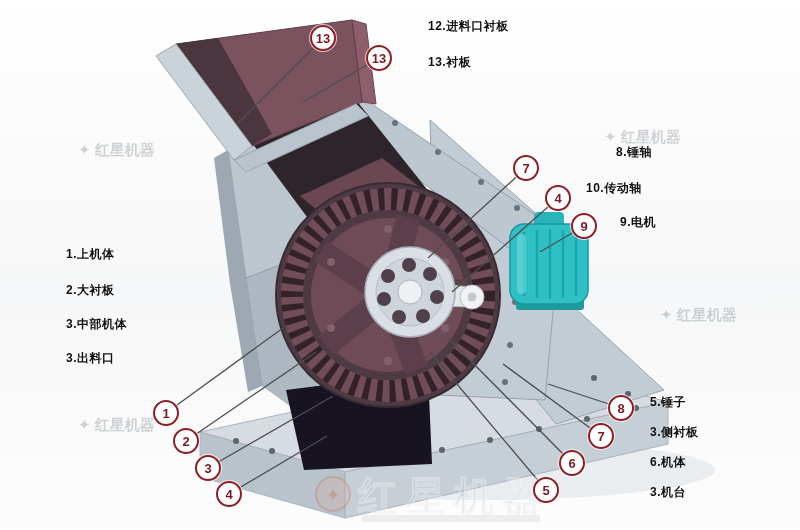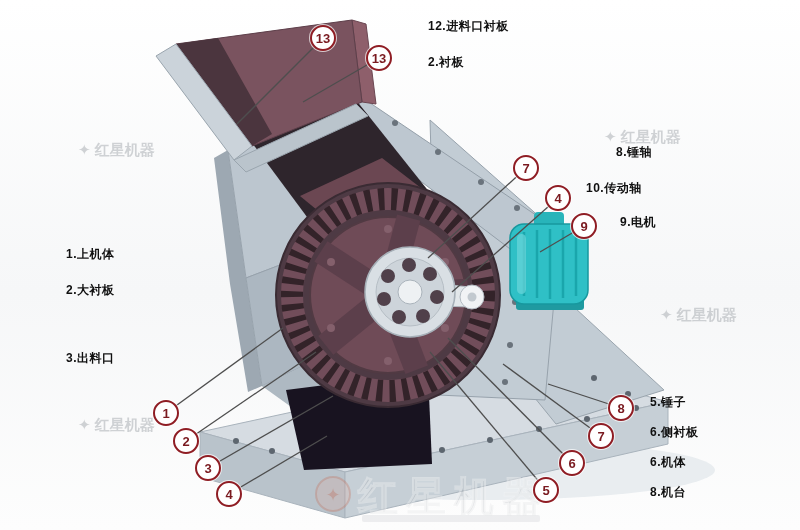--- a/index.html
+++ b/index.html
@@ -184,24 +184,25 @@
   <div class="callout" style="left:588px;top:423px">7</div>
   <div class="callout" style="left:608px;top:395px">8</div>
   <div class="callout" style="left:571px;top:213px">9</div>
   <div class="callout" style="left:545px;top:185px">4</div>
   <div class="callout" style="left:513px;top:155px">7</div>
   <div class="callout" style="left:366px;top:45px">13</div>
   <div class="callout" style="left:310px;top:25px">13</div>
 
   <div class="part-label" style="left:66px;top:248px">1.上机体</div>
   <div class="part-label" style="left:66px;top:284px">2.大衬板</div>
+  <div class="part-label" style="left:66px;top:318px">3.中部机体</div>
   <div class="part-label" style="left:66px;top:352px">3.出料口</div>
   <div class="part-label" style="left:650px;top:396px">5.锤子</div>
-  <div class="part-label" style="left:650px;top:426px">6.侧衬板</div>
+  <div class="part-label" style="left:650px;top:426px">3.侧衬板</div>
   <div class="part-label" style="left:650px;top:456px">6.机体</div>
-  <div class="part-label" style="left:650px;top:486px">8.机台</div>
+  <div class="part-label" style="left:650px;top:486px">3.机台</div>
   <div class="part-label" style="left:620px;top:216px">9.电机</div>
   <div class="part-label" style="left:586px;top:182px">10.传动轴</div>
   <div class="part-label" style="left:616px;top:146px">8.锤轴</div>
   <div class="part-label" style="left:428px;top:20px">12.进料口衬板</div>
-  <div class="part-label" style="left:428px;top:56px">2.衬板</div>
+  <div class="part-label" style="left:428px;top:56px">13.衬板</div>
 
 </div>
 
 </body></html>

